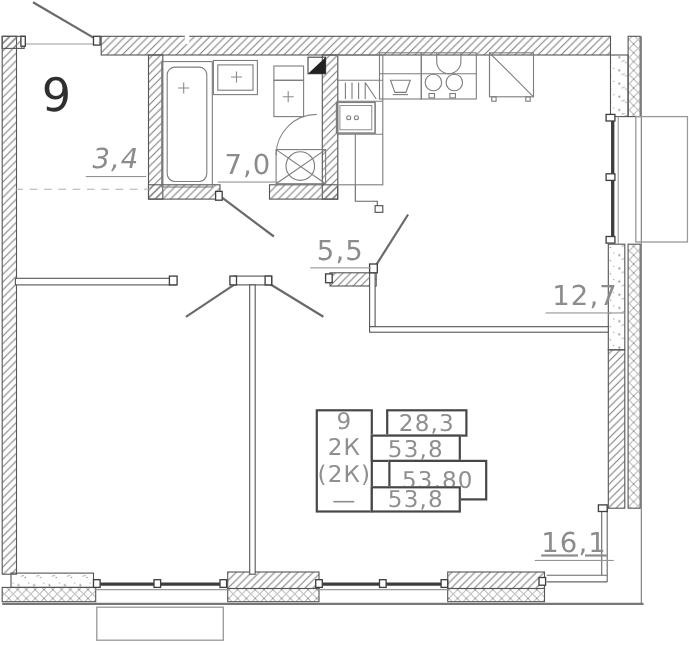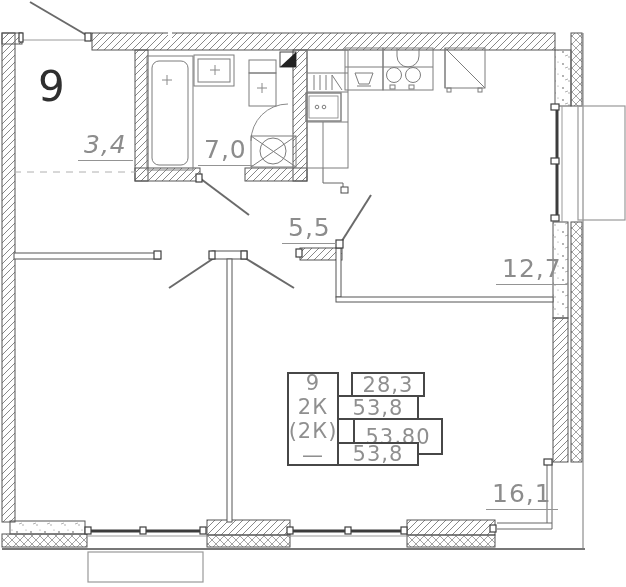--- a/index.html
+++ b/index.html
@@ -199,21 +199,21 @@
 
   <line x1="14" y1="172" x2="136" y2="172" stroke="#b0b0b0" stroke-width="1" stroke-dasharray="7,6"></line>
 </svg>
 
 <span id="apt-number" class="label" style="left:38px;top:66px;">9</span>
 
 <span class="label area" style="left:78px;top:132px;font-style:italic;">3,4</span>
 <span class="label area" style="left:198px;top:137px;">7,0</span>
 <span class="label area" style="left:282px;top:192px;margin-top:23px;">5,5</span>
 <span class="label area" style="left:496px;top:256px;">12,7</span>
-<span class="label area" style="left:486px;top:481px;">16,1</span>
+<span class="label area" style="left:486px;top:481px;text-decoration:underline;">16,1</span>
 
 <div id="stamp-left" class="tcell" style="left:287px;top:372px;width:52px;height:94px;">
   <div class="srow">9</div>
   <div class="srow">2К</div>
   <div class="srow">(2К)</div>
   <div class="srow">—</div>
 </div>
 <div class="tcell" style="left:351px;top:372px;width:74px;height:25px;text-align:right;">28,3</div>
 <div class="tcell" style="left:337px;top:395px;width:82px;height:25px;">53,8</div>
 <div class="tcell" style="left:337px;top:418px;width:90px;height:37px;margin-left:16px;">53,80</div>

